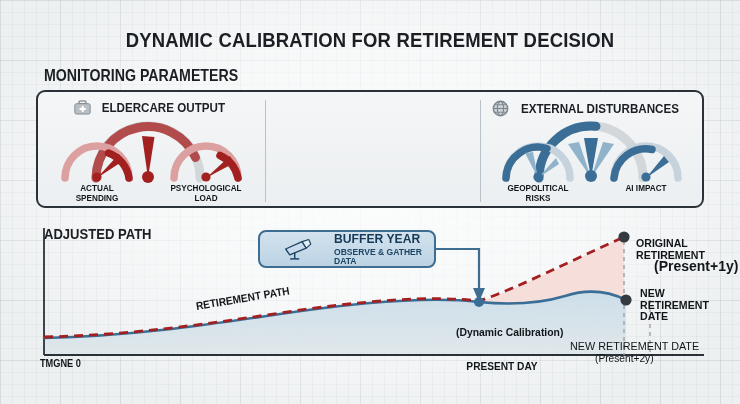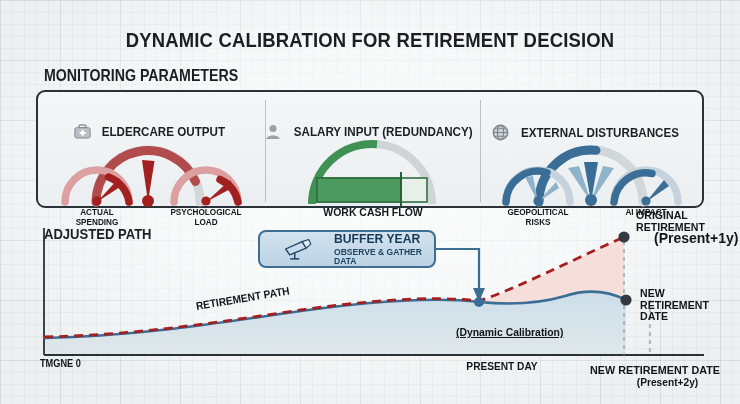--- a/index.html
+++ b/index.html
@@ -39,21 +39,21 @@
   }
 
   
   #panel{
     position:absolute;left:36px;top:90px;width:668px;height:118px;
     border:2px solid #2a3138;border-radius:9px;
     background:linear-gradient(180deg,#f4f6f7 0%,#eceff1 100%);
     box-sizing:border-box;
   }
   .divider{position:absolute;top:8px;width:1px;height:102px;background:#b9c2c8;}
-  .col{position:absolute;top:0;height:118px;margin-top:24px;}
+  .col{position:absolute;top:0;height:118px;}
   .col-head{
     position:absolute;top:8px;left:0;width:100%;
     display:flex;align-items:center;justify-content:center;gap:6px;
   }
   .col-head .ct{
     font-size:12.5px;font-weight:bold;color:#1b1f24;white-space:nowrap;
     transform:scaleX(.93);
   }
   .gauge-label{
     position:absolute;text-align:center;font-size:8.6px;font-weight:bold;
@@ -80,42 +80,42 @@
 
   #lbl-retirement-path{
     position:absolute;left:196px;top:300px;
     font-size:11px;font-weight:bold;color:#13171b;
     transform:rotate(-9.5deg) scaleX(.92);transform-origin:left center;
   }
   #lbl-delayed{
     position:absolute;left:456px;top:313px;width:200px;text-align:left;
     font-size:12.2px;font-weight:bold;color:#12161a;line-height:13px;
   }
-  #lbl-delayed .sub{font-size:10.4px;font-weight:bold;text-decoration:underline;}
+  #lbl-delayed .sub{font-size:10.4px;font-weight:bold;}
 
   #lbl-original{
-    position:absolute;left:636px;top:210px;
+    position:absolute;left:636px;top:238px;
     font-size:10.6px;font-weight:bold;color:#12161a;line-height:11.6px;
   }
   #lbl-original .sub{font-size:14px;margin-left:18px;}
   #lbl-new{
     position:absolute;left:640px;top:288px;
     font-size:10.6px;font-weight:bold;color:#12161a;line-height:11.6px;
   }
   #lbl-tmgne{
     position:absolute;left:40px;top:358px;
     font-size:10px;font-weight:bold;color:#12161a;transform:scaleX(.92);transform-origin:left center;
   }
   #lbl-present{
     position:absolute;left:437px;top:360px;width:130px;text-align:center;
     font-size:10.8px;font-weight:bold;color:#12161a;transform:scaleX(.94);
   }
   #lbl-newdate{
-    position:absolute;left:570px;top:364px;width:170px;text-align:center;
-    font-size:10.8px;font-weight:bold;color:#12161a;line-height:12px;
+    position:absolute;left:570px;top:340px;width:170px;
+    font-size:10.8px;font-weight:normal;color:#12161a;line-height:12px;
   }
   #lbl-newdate .sub{font-size:10.2px;margin-left:25px;}
 </style>
 </head>
 <body>
 
 <div id="bg"></div>
 <div id="bgfade"></div>
 
 <div id="title">DYNAMIC CALIBRATION FOR RETIREMENT DECISION</div>
@@ -157,41 +157,20 @@
         <path d="M 182 63.5 A 32 32 0 0 1 200 86" fill="none" stroke="#a32020" stroke-width="7.5" stroke-linecap="round"></path>
         <path d="M 168 86 L 192 64 L 196 71" fill="#a32020"></path>
         <circle cx="168" cy="85" r="4.6" fill="#a32020"></circle>
       </g>
     </svg>
 
     <div class="gauge-label" style="left:24px;top:92px;width:70px;">ACTUAL<br>SPENDING</div>
     <div class="gauge-label" style="left:128px;top:92px;width:80px;">PSYCHOLOGICAL<br>LOAD</div>
   </div>
 
-  <div class="col" style="left:227px;width:215px;">
-    <div class="col-head">
-      <svg width="16" height="16" viewBox="0 0 18 18">
-        <circle cx="9" cy="5" r="4" fill="#9aa3aa"></circle>
-        <path d="M 1.5 17 C 1.5 11.6 16.5 11.6 16.5 17 Z" fill="#9aa3aa"></path>
-      </svg>
-      <span class="ct">SALARY INPUT (REDUNDANCY)</span>
-    </div>
-
-    <svg class="layer" style="width:215px;height:118px;" viewBox="0 0 215 118">
-      <g>
-        <path d="M 47 88 A 60 60 0 0 1 167 88" fill="none" stroke="#cfd4d6" stroke-width="8" stroke-linecap="butt"></path>
-        <path d="M 47 88 A 60 60 0 0 1 112 28.3" fill="none" stroke="#3f9254" stroke-width="8" stroke-linecap="butt"></path>
-        <rect x="52" y="62" width="110" height="24" fill="#e6efe8" stroke="#2f6f41" stroke-width="1.6"></rect>
-        <rect x="52" y="62" width="84" height="24" fill="#4c9a5f" stroke="#2f6f41" stroke-width="1.6"></rect>
-        <line x1="136" y1="56" x2="136" y2="90" stroke="#2a5f38" stroke-width="2"></line>
-      </g>
-    </svg>
-
-    <div class="gauge-label" style="left:47px;top:92px;width:122px;font-size:11px;">WORK CASH FLOW</div>
-  </div>
 
   <div class="col" style="left:442px;width:216px;">
     <div class="col-head">
       <svg width="17" height="17" viewBox="0 0 18 18">
         <circle cx="9" cy="9" r="7.6" fill="#cfd5da" stroke="#7e878e" stroke-width="1.5"></circle>
         <ellipse cx="9" cy="9" rx="3.3" ry="7.6" fill="none" stroke="#7e878e" stroke-width="1.2"></ellipse>
         <line x1="1.4" y1="9" x2="16.6" y2="9" stroke="#7e878e" stroke-width="1.2"></line>
         <line x1="2.6" y1="5" x2="15.4" y2="5" stroke="#7e878e" stroke-width="1"></line>
         <line x1="2.6" y1="13" x2="15.4" y2="13" stroke="#7e878e" stroke-width="1"></line>
       </svg>

